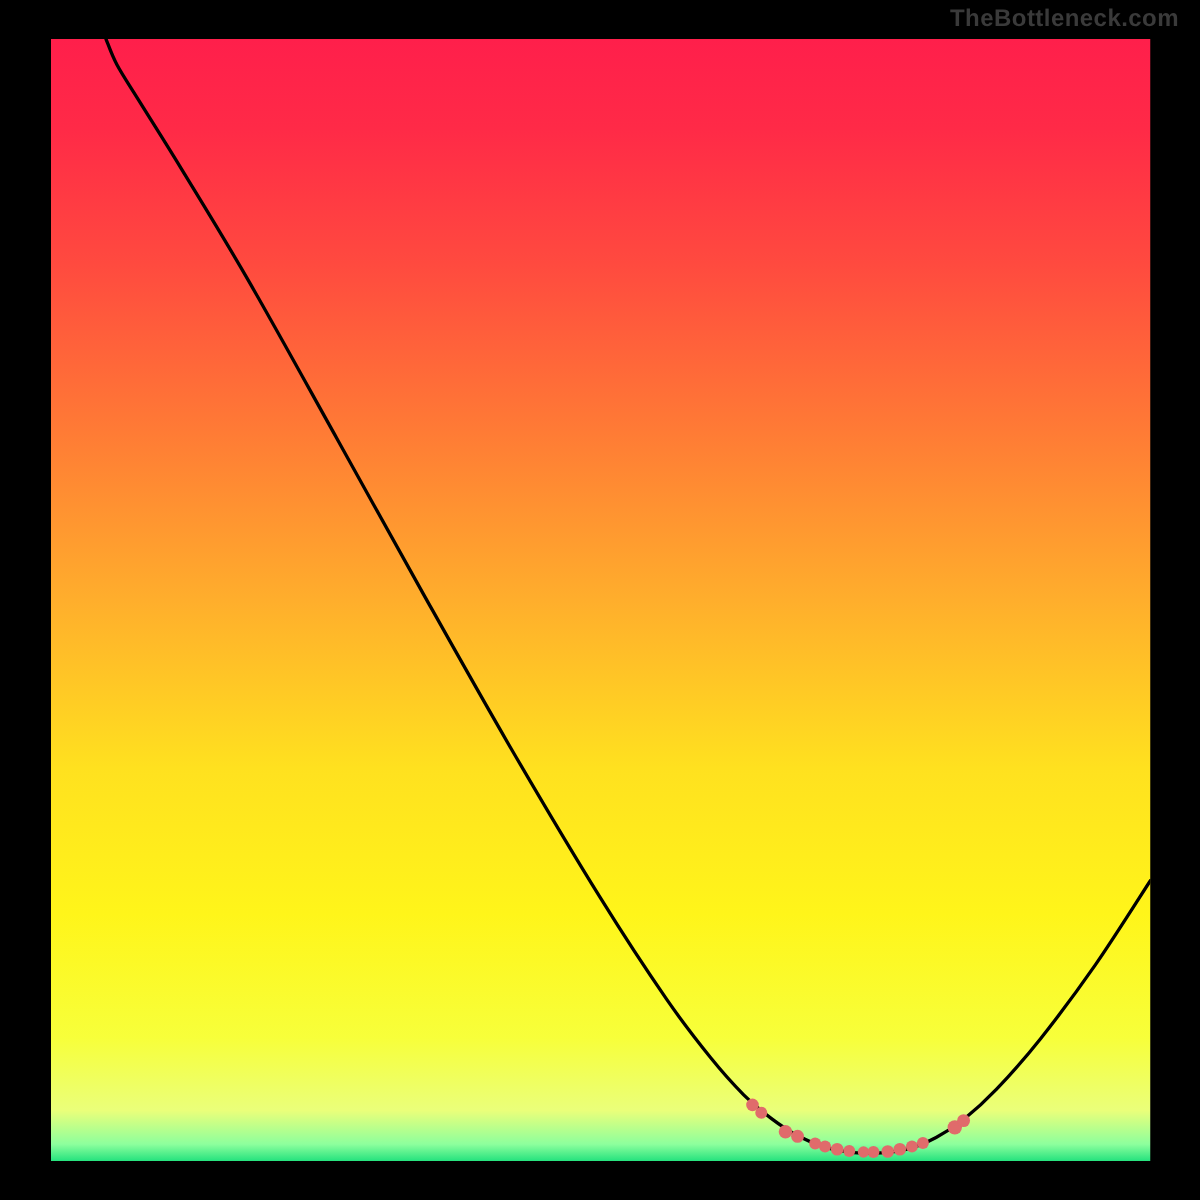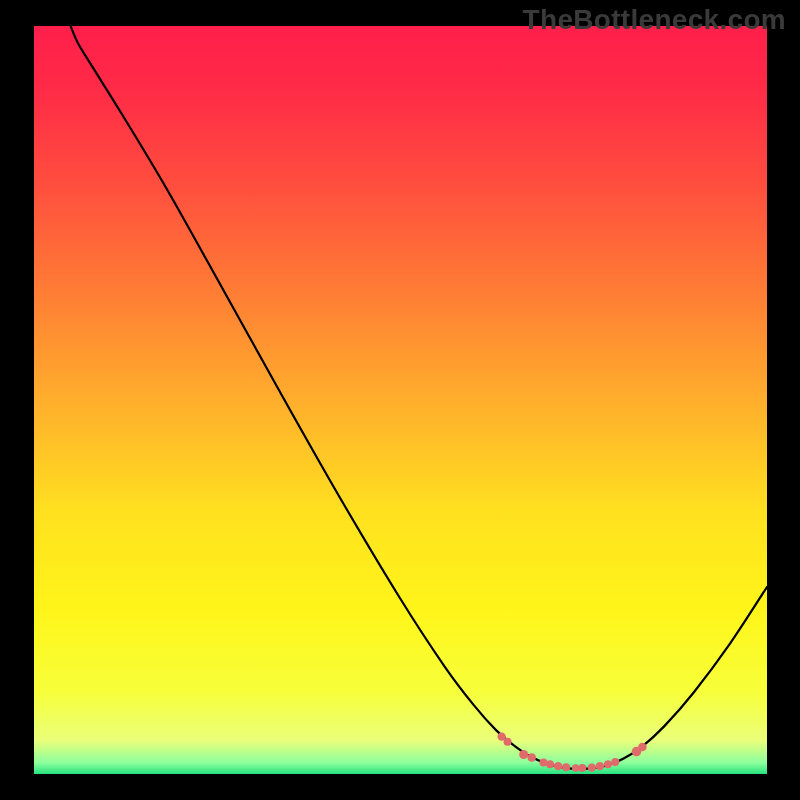--- a/index.html
+++ b/index.html
@@ -13,21 +13,21 @@
   }
   .frame {
     position: relative;
     width: 800px;
     height: 800px;
   }
   .watermark {
     position: absolute;
     top: 4px;
     right: 14px;
-    font-size: 28px;
+    font-size: 16px;
     font-weight: 600;
     color: #3a3a3a;
     letter-spacing: 0.3px;
     z-index: 10;
   }
   .plot-wrap {
     position: absolute;
     left: 34px;
     top: 26px;
     width: 733px;

